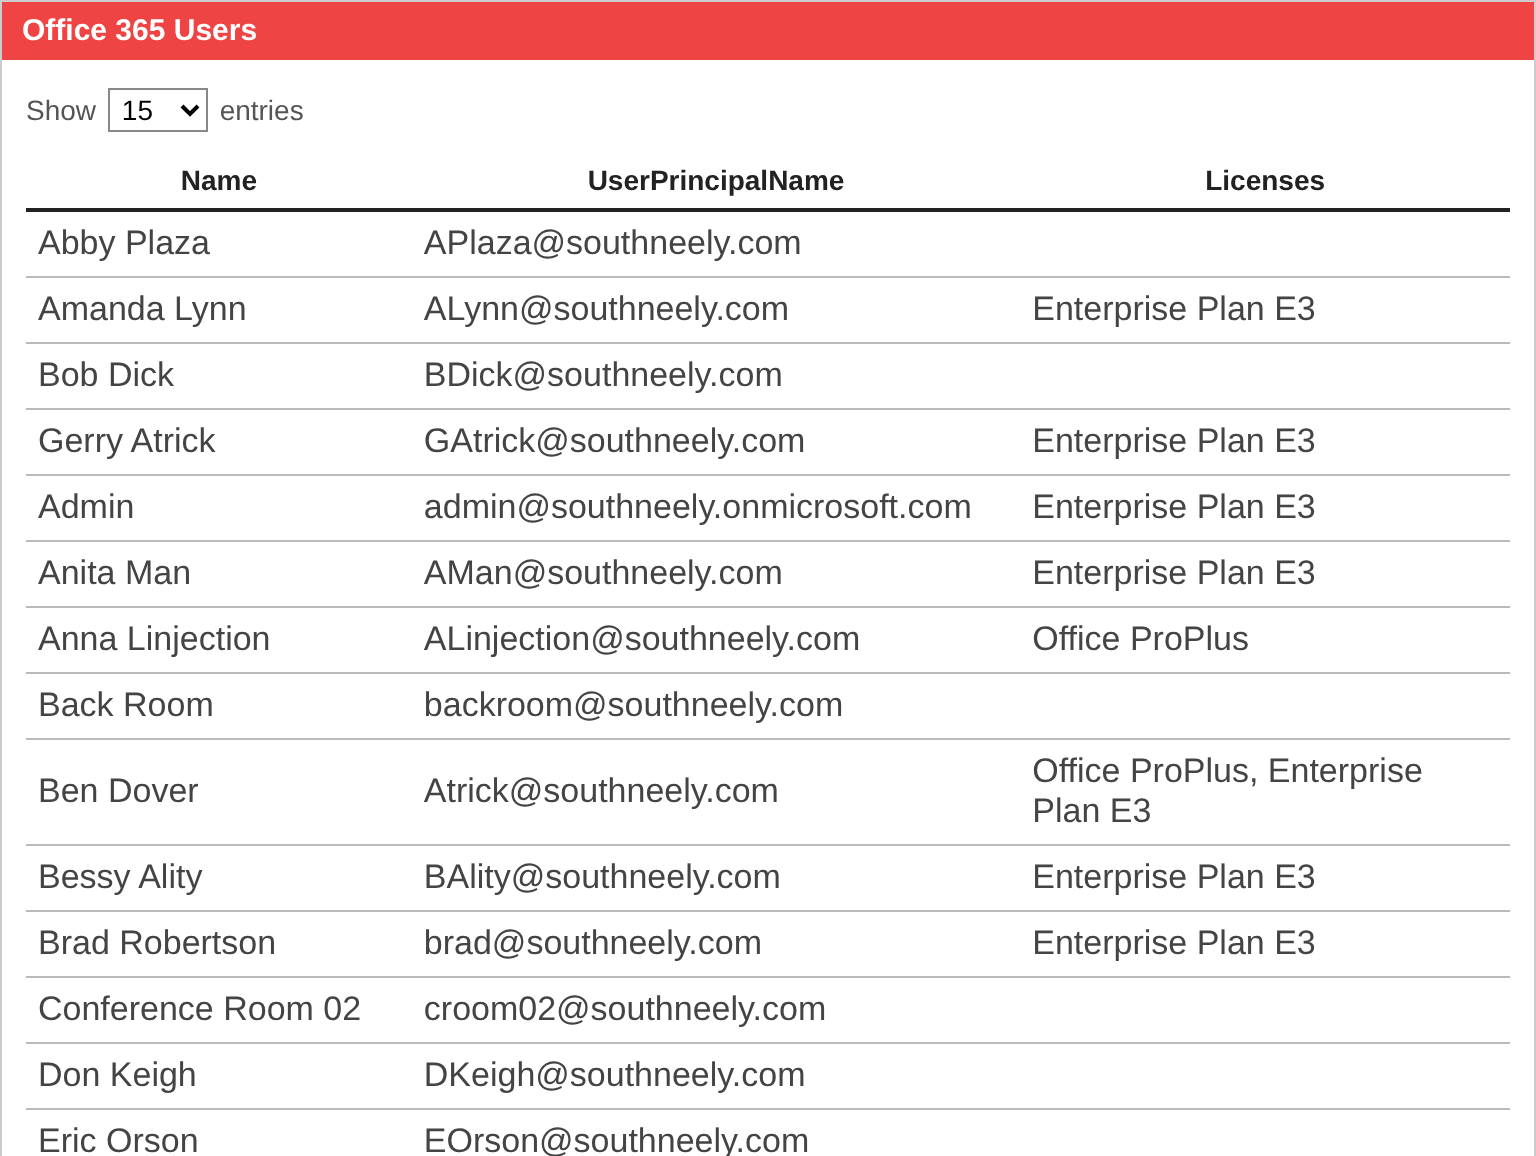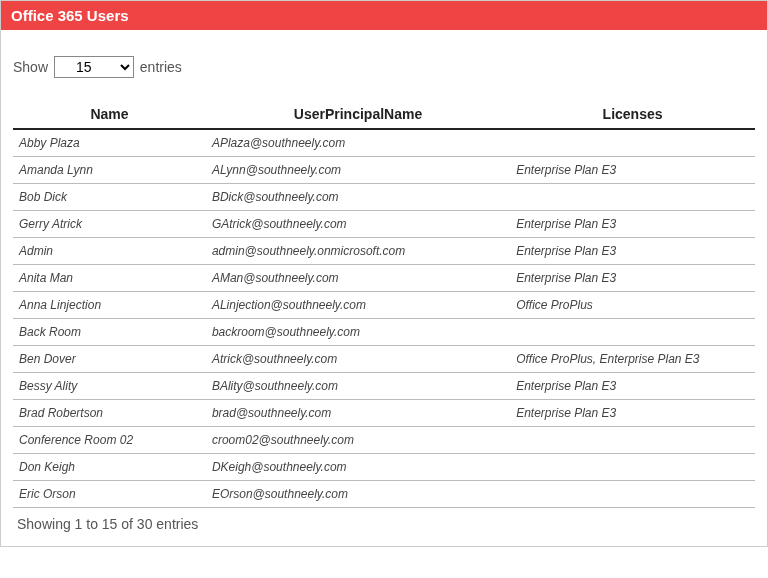--- a/index.html
+++ b/index.html
@@ -24,44 +24,43 @@
       padding: 14px 12px 8px 12px;
       background: #fff;
     }
     .length-control {
       color: #555;
       font-size: 14px;
       margin-bottom: 10px;
     }
     .length-control select {
       font-size: 14px;
-      padding: 1px 17px;
+      padding: 1px 2px;
       border: 1px solid #888;
       background: #fff;
-      margin: 12px 2px;
+      margin: 0 2px;
     }
     table {
       width: 100%;
       border-collapse: collapse;
     }
     thead th {
       text-align: center;
       font-weight: bold;
       font-size: 14px;
       color: #222;
       padding: 6px 6px;
       border-bottom: 2px solid #222;
     }
     tbody td {
       padding: 6px 6px;
       border-bottom: 1px solid #bbb;
       color: #444;
-      font-size: 12px;
+      font-size: 17px;
       vertical-align: middle;
-      font-style: italic;
     }
     col.col-name { width: 26%; }
     col.col-upn { width: 41%; }
     col.col-lic { width: 33%; }
     .info {
       padding: 8px 4px 6px 4px;
       color: #555;
       font-size: 14px;
     }
   </style>

